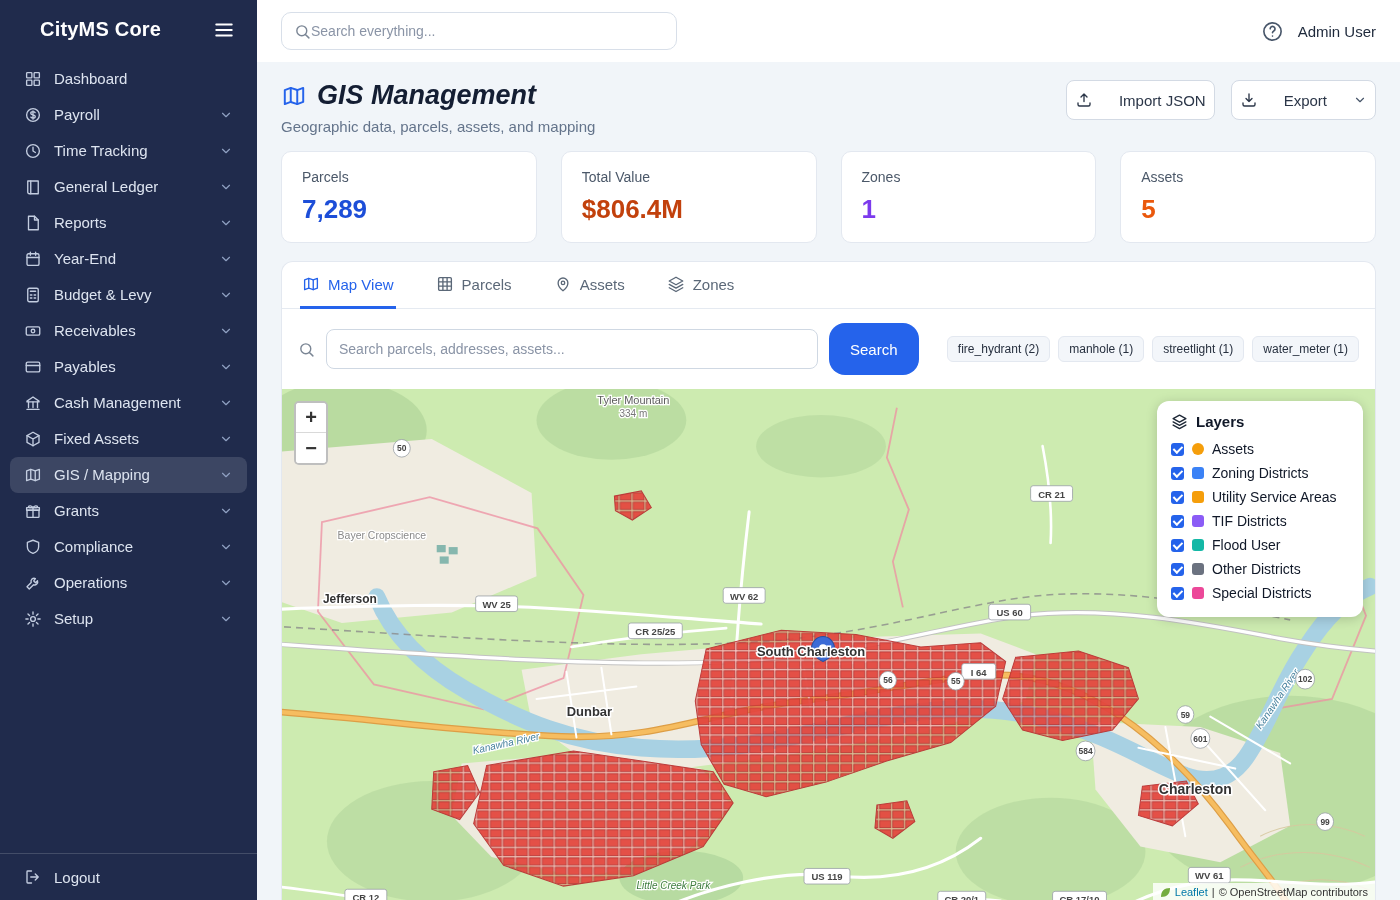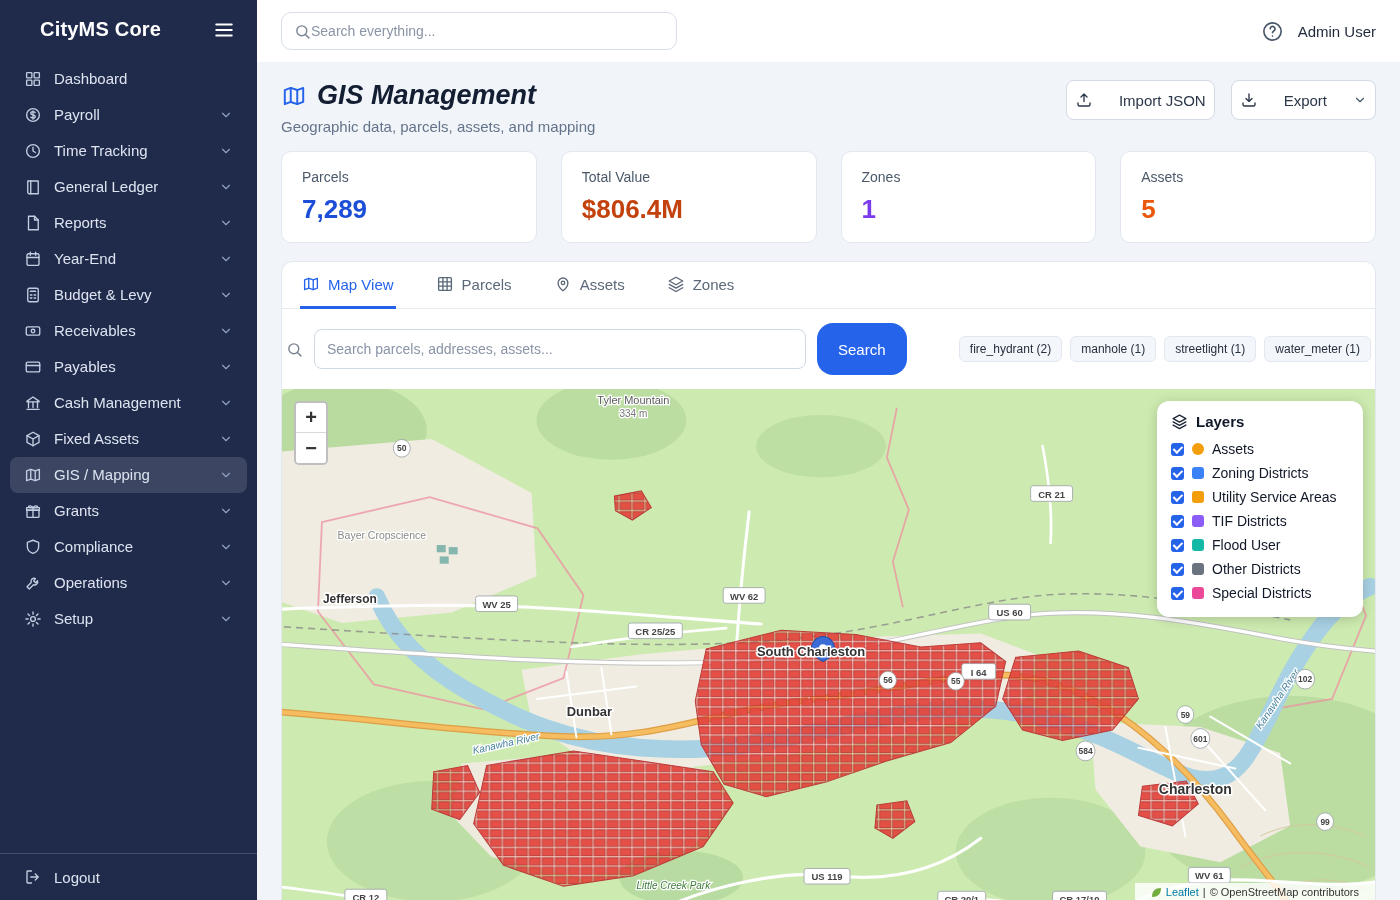--- a/index.html
+++ b/index.html
@@ -43,21 +43,21 @@
   .stat-card{background:#fff;border:1px solid #e3e8f0;border-radius:10px;padding:17px 20px;}
   .stat-label{font-size:14px;color:#4b5869;}
   .stat-value{font-size:26px;font-weight:bold;margin-top:9px;}
 
   .panel{background:#fff;border:1px solid #e3e8f0;border-bottom:none;border-radius:12px 12px 0 0;margin-top:18px;flex:1;display:flex;flex-direction:column;overflow:hidden;min-height:0;}
   .tabbar{display:flex;gap:38px;padding:0 18px;border-bottom:1px solid #e5eaf1;flex:none;}
   .tab{display:flex;align-items:center;gap:8px;padding:13px 2px;font-size:15px;color:#5b6878;border-bottom:3px solid transparent;cursor:pointer;margin-bottom:-1px;}
   .tab.active{color:#2563eb;border-color:#2563eb;}
   .tic{width:18px;height:18px;stroke:currentColor;}
 
-  .toolbar{display:flex;align-items:center;gap:11px;padding:14px 4px;flex:none;}
+  .toolbar{display:flex;align-items:center;gap:11px;padding:14px 16px;flex:none;}
   .tb-input{width:492px;height:40px;border:1px solid #cfd8e3;border-radius:8px;padding:0 12px;font-size:14px;font-family:inherit;color:#334155;outline:none;}
   .tb-input::placeholder{color:#8a94a6;}
   .search-btn{height:52px;padding:0 21px;background:#2563eb;color:#fff;border:none;border-radius:16px;font-size:15px;font-family:inherit;cursor:pointer;}
   .chips{margin-left:auto;display:flex;gap:8px;}
   .chip{background:#f3f6fa;border:1px solid #e3e8f0;border-radius:6px;padding:5px 10px;font-size:12px;color:#27303f;white-space:nowrap;cursor:pointer;}
 
   
   .map-wrap{position:relative;flex:1;min-height:520px;background:#cdebb0;overflow:hidden;}
   .map-svg{position:absolute;inset:0;width:100%;height:100%;}
   .pl{font:bold 13px "Liberation Sans",sans-serif;fill:#333;stroke:#fff;stroke-width:3px;paint-order:stroke;text-anchor:middle;}
@@ -74,21 +74,21 @@
   .zoom-btn:first-child{border-bottom:1px solid #d9d9d9;}
 
   .layers-panel{position:absolute;top:12px;right:12px;width:206px;background:#fff;border-radius:12px;box-shadow:0 2px 12px rgba(0,0,0,.18);padding:12px 14px;z-index:5;}
   .lp-title{display:flex;align-items:center;gap:8px;font-size:15px;font-weight:bold;color:#101828;margin-bottom:7px;}
   .lp-item{display:flex;align-items:center;gap:8px;padding:4px 0;font-size:14px;color:#101828;cursor:pointer;}
   .cb{width:13px;height:13px;background:#2563eb;border-radius:3px;position:relative;flex:none;}
   .cb::after{content:"";position:absolute;left:4px;top:1.5px;width:3.5px;height:7px;border:solid #fff;border-width:0 2px 2px 0;transform:rotate(45deg);}
   .sw{width:12px;height:12px;border-radius:3px;flex:none;}
   .sw.round{border-radius:50%;}
 
-  .attribution{position:absolute;right:0;bottom:8px;background:rgba(255,255,255,.82);padding:3px 16px;font-size:11px;color:#333;z-index:5;display:flex;align-items:center;gap:4px;}
+  .attribution{position:absolute;right:0;bottom:8px;background:rgba(255,255,255,.82);padding:3px 7px;font-size:11px;color:#333;z-index:5;display:flex;align-items:center;gap:4px;}
   .attr-link{color:#0078a8;cursor:pointer;}
 </style>
 </head>
 <body>
 
 <aside class="sidebar">
   <div class="sb-header">
     <div class="sb-title">CityMS Core</div>
     <svg class="icn" style="width:22px;height:22px;stroke:#fff" viewBox="0 0 24 24" fill="none" stroke-width="2" stroke-linecap="round">
         <path d="M3.5 6h17M3.5 12h17M3.5 18h17"></path>

